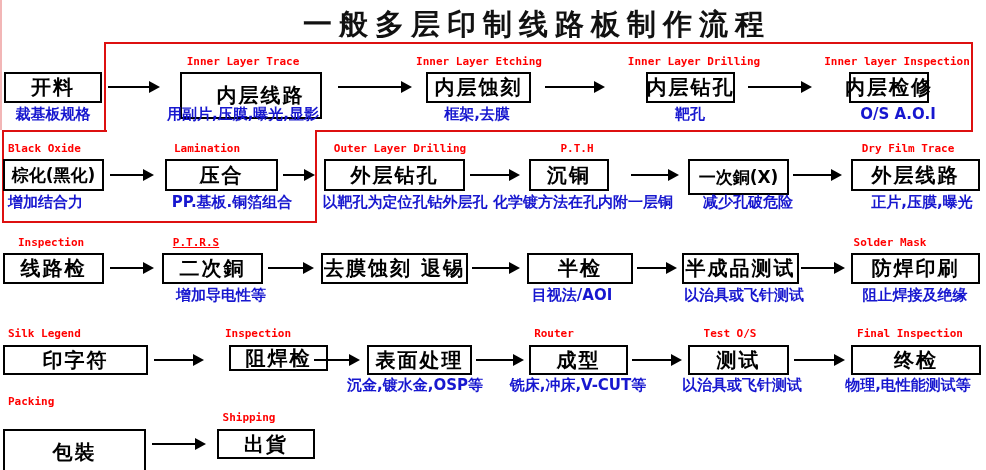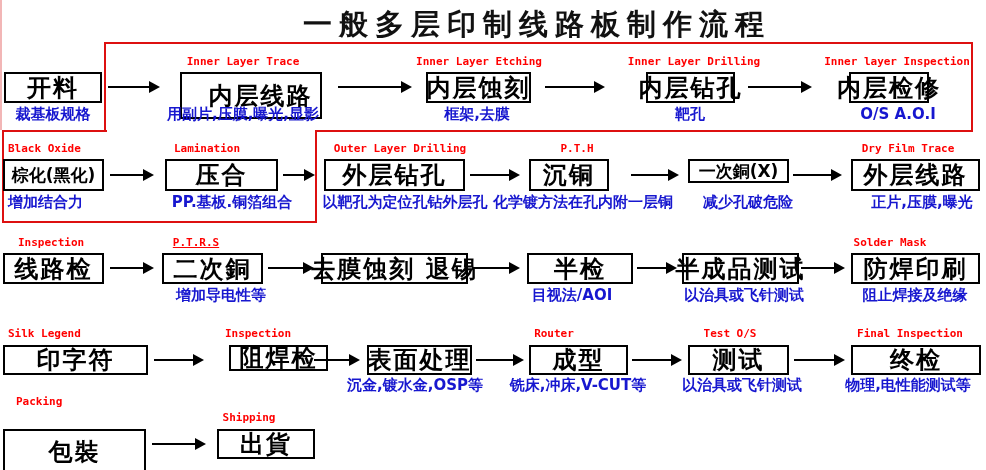--- a/index.html
+++ b/index.html
@@ -5,21 +5,21 @@
   html,body{margin:0;padding:0;background:#fff;}
   #stage{position:relative;width:986px;height:470px;background:#ffffff;overflow:hidden;
          font-family:"DejaVu Sans",sans-serif;}
   .title{position:absolute;left:0;top:5px;width:986px;text-align:center;
          font-family:"DejaVu Serif",serif;font-size:29px;font-weight:bold;color:#111;
          letter-spacing:7px;white-space:nowrap;padding-left:44px;}
   .en{position:absolute;font-family:"DejaVu Sans Mono",monospace;font-weight:bold;
       font-size:11px;color:#ff0000;white-space:nowrap;line-height:12px;}
   .box{position:absolute;box-sizing:border-box;border:2px solid #000;background:#fff;
        display:flex;align-items:center;justify-content:center;
-       font-size:24px;font-weight:bold;color:#000;letter-spacing:2px;white-space:nowrap;}
+       font-size:20px;font-weight:bold;color:#000;letter-spacing:2px;white-space:nowrap;}
   .box.sm{font-size:17px;letter-spacing:0;}
   .note{position:absolute;font-size:15px;font-weight:bold;color:#1717cf;
         white-space:nowrap;line-height:17px;}
   .ctr{transform:translateX(-50%);}
   .arrow{position:absolute;height:0;border-top:2px solid #000;}
   .arrow::after{content:"";position:absolute;right:-2px;top:-7px;width:0;height:0;
         border-left:11px solid #000;border-top:6px solid transparent;border-bottom:6px solid transparent;}
   .rline{position:absolute;background:#dd1010;}
   .pink{position:absolute;background:#f2b6b6;}
 </style>
@@ -73,21 +73,21 @@
   <div class="note ctr" style="left:232px;top:194px;">PP.基板.铜箔组合</div>
 
   <div class="en ctr" style="left:400px;top:143px;">Outer Layer Drilling</div>
   <div class="box" style="left:324px;top:159px;width:141px;height:32px;">外层钻孔</div>
   <div class="note ctr" style="left:405px;top:194px;">以靶孔为定位孔钻外层孔</div>
 
   <div class="en ctr" style="left:577px;top:143px;">P.T.H</div>
   <div class="box" style="left:529px;top:159px;width:80px;height:32px;">沉铜</div>
   <div class="note ctr" style="left:583px;top:194px;">化学镀方法在孔内附一层铜</div>
 
-  <div class="box sm" style="left:688px;top:159px;width:101px;height:24px;">一次銅(X)</div>
+  <div class="box sm" style="left:688px;top:159px;width:101px;height:36px;">一次銅(X)</div>
   <div class="note ctr" style="left:748px;top:194px;">减少孔破危险</div>
 
   <div class="en ctr" style="left:908px;top:143px;">Dry Film Trace</div>
   <div class="box" style="left:851px;top:159px;width:129px;height:32px;">外层线路</div>
   <div class="note ctr" style="left:922px;top:194px;">正片,压膜,曝光</div>
 
   <div class="arrow" style="left:110px;top:174px;width:42px;"></div>
   <div class="arrow" style="left:283px;top:174px;width:30px;"></div>
   <div class="arrow" style="left:470px;top:174px;width:48px;"></div>
   <div class="arrow" style="left:631px;top:174px;width:46px;"></div>
@@ -138,21 +138,21 @@
   <div class="en ctr" style="left:910px;top:328px;">Final Inspection</div>
   <div class="box" style="left:851px;top:345px;width:130px;height:30px;">终检</div>
   <div class="note ctr" style="left:908px;top:377px;">物理,电性能测试等</div>
 
   <div class="arrow" style="left:154px;top:359px;width:48px;"></div>
   <div class="arrow" style="left:314px;top:359px;width:44px;"></div>
   <div class="arrow" style="left:476px;top:359px;width:46px;"></div>
   <div class="arrow" style="left:632px;top:359px;width:48px;"></div>
   <div class="arrow" style="left:794px;top:359px;width:49px;"></div>
 
-  <div class="en" style="left:8px;top:396px;margin-left:8px;">Packing</div>
+  <div class="en" style="left:8px;top:396px;">Packing</div>
   <div class="box" style="left:3px;top:429px;width:143px;height:46px;">包裝</div>
 
   <div class="en ctr" style="left:249px;top:412px;">Shipping</div>
   <div class="box" style="left:217px;top:429px;width:98px;height:30px;">出貨</div>
 
   <div class="arrow" style="left:152px;top:443px;width:52px;"></div>
 
 </div>
 
 </body></html>

